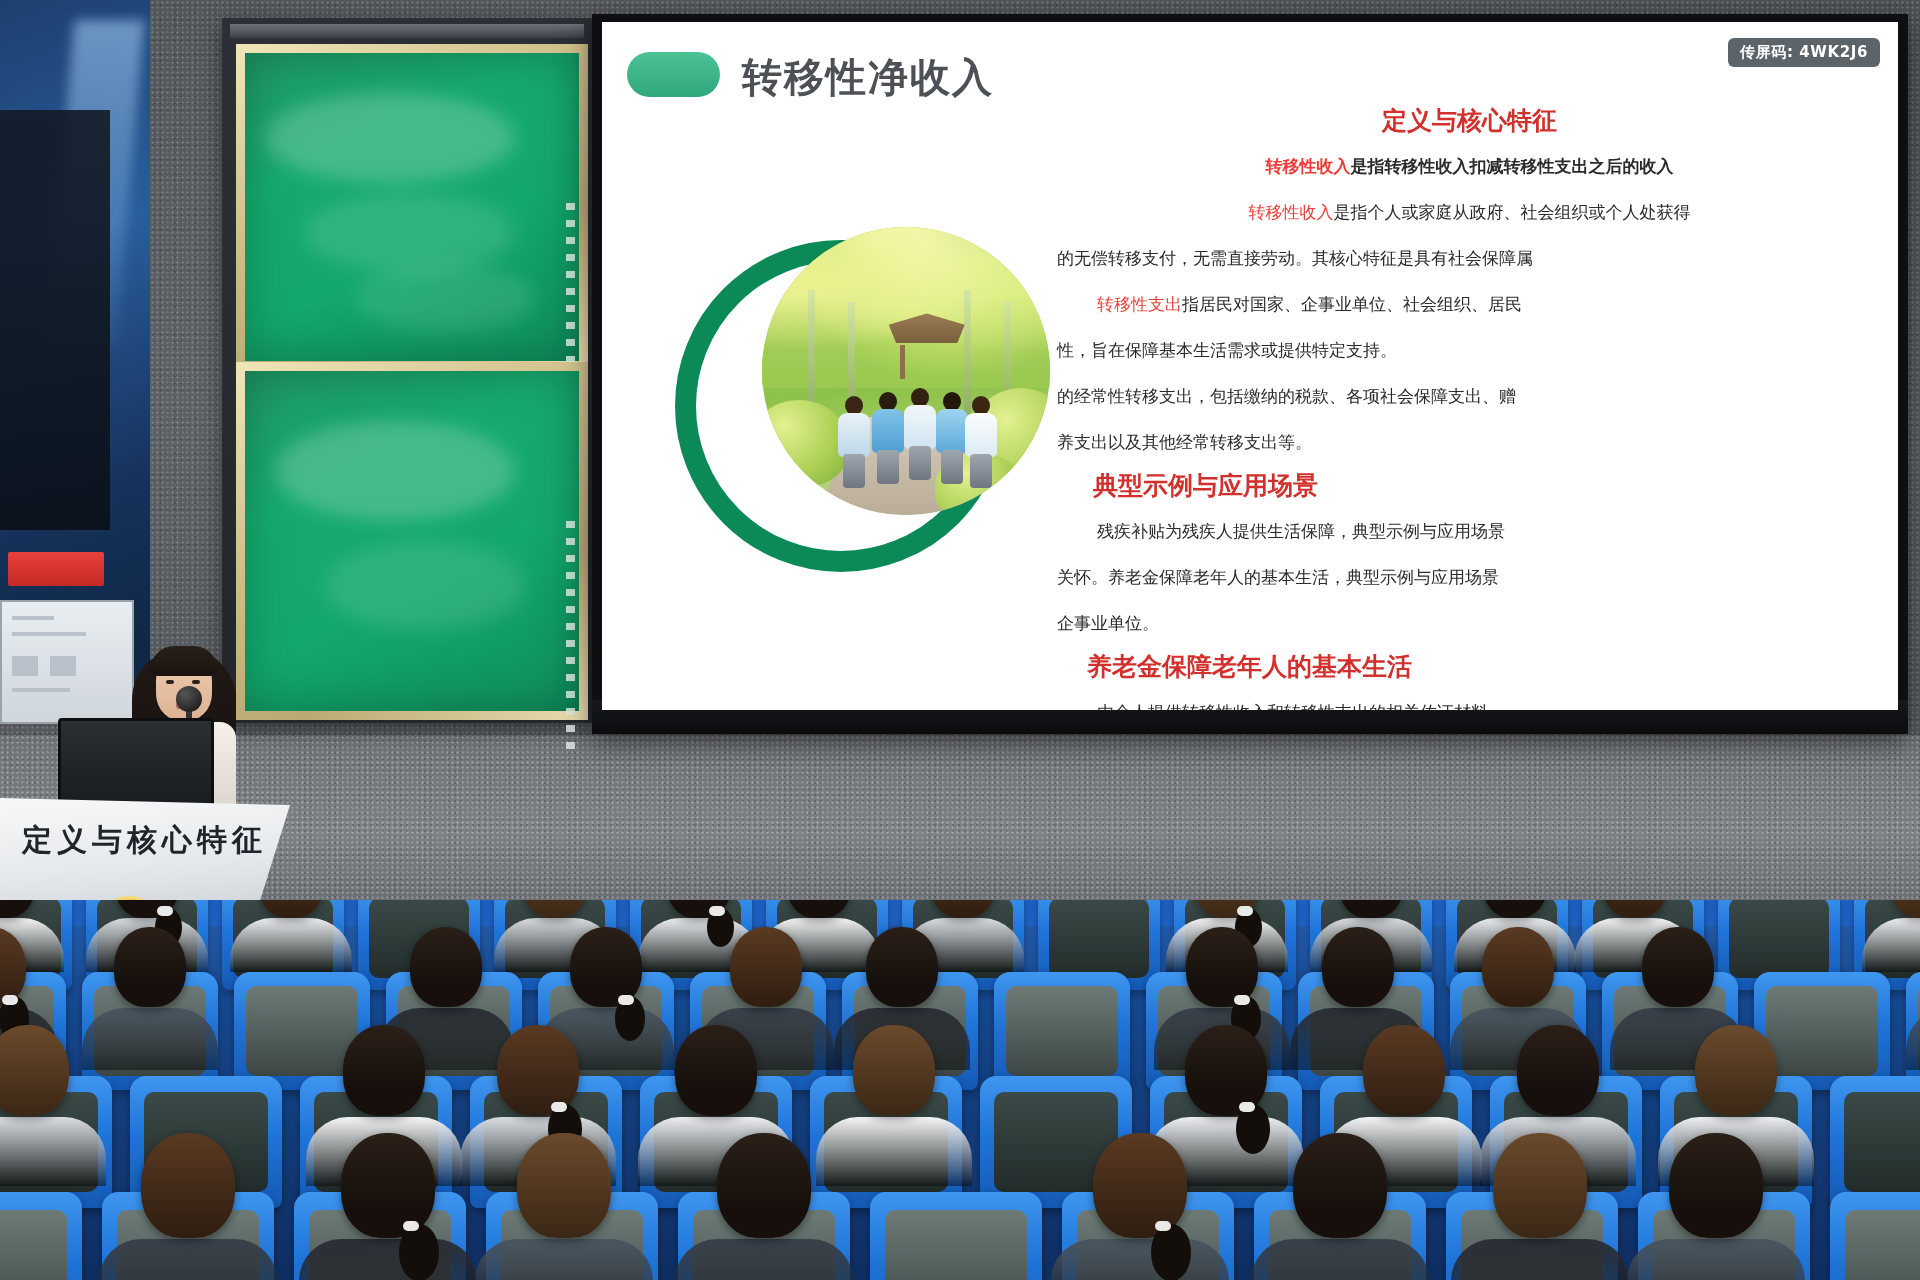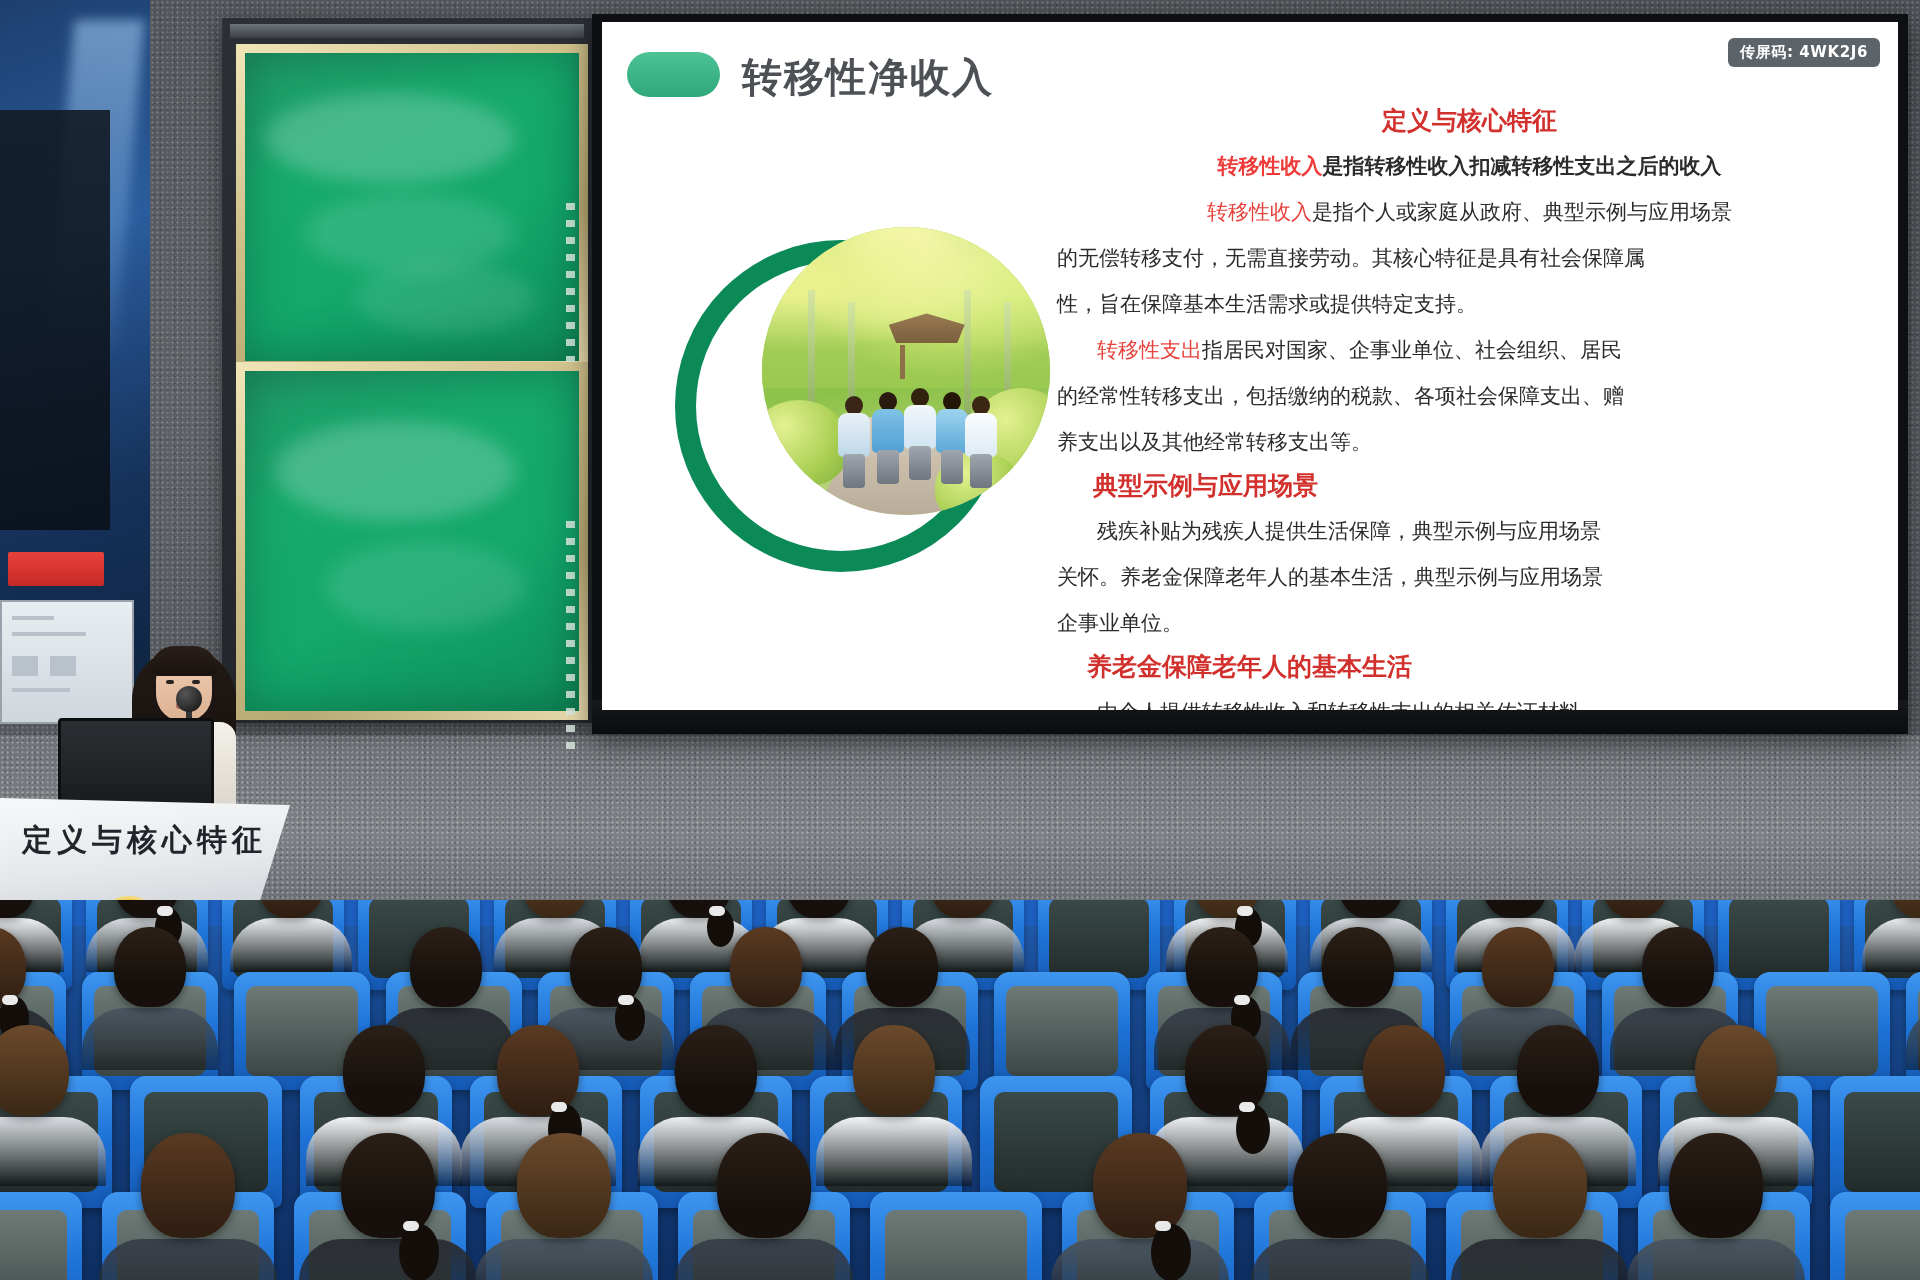--- a/index.html
+++ b/index.html
@@ -100,21 +100,21 @@
   .stu .lg{position:absolute;left:50%;transform:translateX(-50%);top:58px;width:22px;height:34px;
       background:linear-gradient(180deg,#9fa6ae,#6f7680);border-radius:4px;}
 
   
   .text-col{position:absolute;left:455px;top:78px;width:825px;color:#2a2a2a;
       font-family:"DejaVu Sans","Liberation Sans",sans-serif;}
   .sec-head{color:#d2302c;font-weight:700;font-size:25px;margin:4px 0 6px 0;}
   .sec-head.c1{text-align:center;}
   .sec-head.c2{padding-left:36px;}
   .sec-head.c3{padding-left:30px;}
-  .ln{font-size:21px;line-height:46px;color:#2b2b2b;}
+  .ln{font-size:17px;line-height:46px;color:#2b2b2b;}
   .ln.ctr{text-align:center;}
   .ln.ind{text-indent:40px;}
   .rd{color:#e8413c;}
   .rd.b{font-weight:700;color:#ee3b39;}
 
   
   .presenter{position:absolute;left:118px;top:630px;width:132px;height:170px;}
   .p-hair-back{position:absolute;left:14px;top:18px;width:104px;height:152px;border-radius:52px 52px 26px 26px;
       background:linear-gradient(180deg,#231a16,#120d0b);}
   .p-face{position:absolute;left:38px;top:24px;width:56px;height:68px;border-radius:28px 28px 30px 30px;
@@ -250,24 +250,24 @@
           <div class="hd" style="background:#3b2614;"></div>
           <div class="bd" style="background:linear-gradient(180deg,#fbfdfe,#dceaf4);"></div>
             <div class="lg"></div>
         </div>
       </div>
     </div>
 
     <div class="text-col" id="slide-text">
         <div class="sec-head c1">定义与核心特征</div>
         <div class="ln ctr"><span class="rd b">转移性收入</span><span style="font-weight: 700;">是指转移性收入扣减转移性支出之后的收入</span></div>
-        <div class="ln ctr"><span class="rd">转移性收入</span><span>是指个人或家庭从政府、典型示例与应用场景</span></div>
+        <div class="ln ctr"><span class="rd">转移性收入</span><span>是指个人或家庭从政府、社会组织或个人处获得</span></div>
         <div class="ln"><span>的无偿转移支付，无需直接劳动。其核心特征是具有社会保障属</span></div>
+        <div class="ln ind"><span class="rd">转移性支出</span><span>指居民对国家、企事业单位、社会组织、居民</span></div>
         <div class="ln"><span>性，旨在保障基本生活需求或提供特定支持。</span></div>
-        <div class="ln ind"><span class="rd">转移性支出</span><span>指居民对国家、企事业单位、社会组织、居民</span></div>
         <div class="ln"><span>的经常性转移支出，包括缴纳的税款、各项社会保障支出、赠</span></div>
         <div class="ln"><span>养支出以及其他经常转移支出等。</span></div>
         <div class="sec-head c2">典型示例与应用场景</div>
         <div class="ln ind"><span>残疾补贴为残疾人提供生活保障，典型示例与应用场景</span></div>
         <div class="ln"><span>关怀。养老金保障老年人的基本生活，典型示例与应用场景</span></div>
         <div class="ln"><span>企事业单位。</span></div>
         <div class="sec-head c3">养老金保障老年人的基本生活</div>
         <div class="ln ind"><span>由个人提供转移性收入和转移性支出的相关佐证材料，</span></div>
       </div>
   </div>

